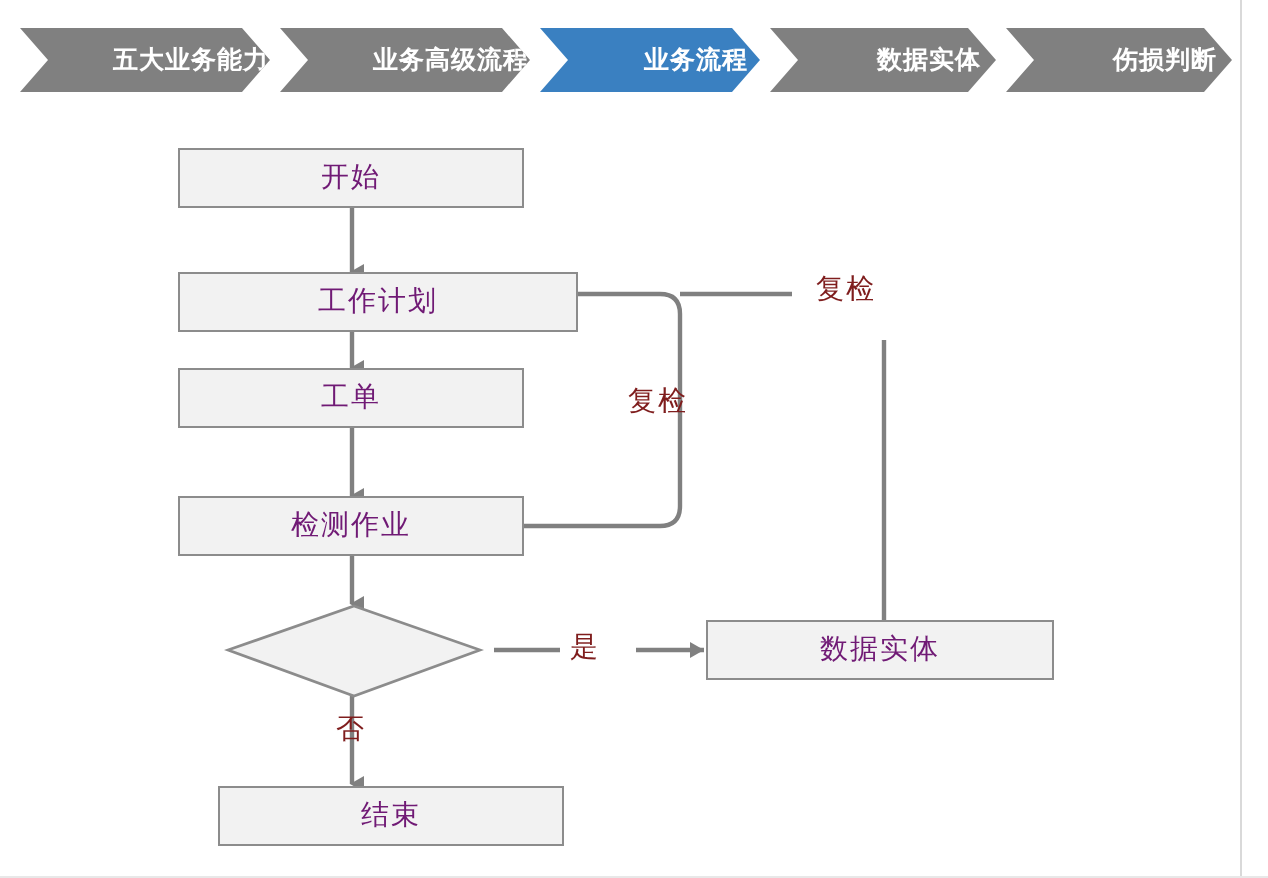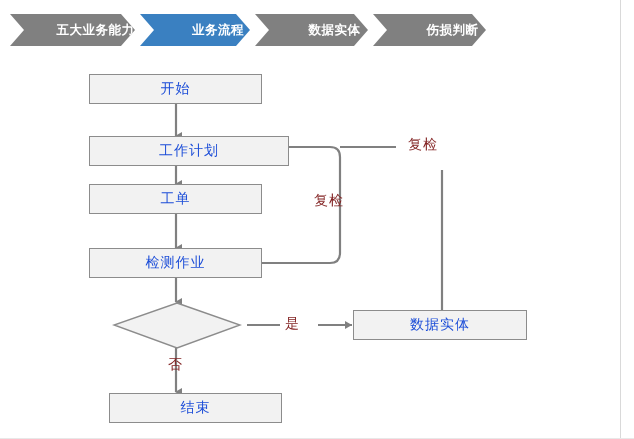--- a/index.html
+++ b/index.html
@@ -85,21 +85,21 @@
     left: 0;
     top: 0;
   }
   .node {
     position: absolute;
     box-sizing: border-box;
     display: flex;
     align-items: center;
     justify-content: center;
     font-size: 14px;
-    color: #1d4ed8;
+    color: #701a75;
     letter-spacing: 1px;
   }
   .node.rect {
     background: #f2f2f2;
     border: 1px solid #8c8c8c;
   }
   .node.diamond-label {
     background: transparent;
     border: none;
   }
@@ -115,20 +115,23 @@
 <body>
 
 <div id="page">
 
   <div class="frame-line-right"></div>
   <div class="frame-line-bottom"></div>
 
   <div id="breadcrumb">
     <div class="chev first" style="width:125px;">
       <span class="chev-label">五大业务能力</span>
+    </div>
+    <div class="chev" style="width:125px;">
+      <span class="chev-label">业务高级流程</span>
     </div>
     <div class="chev active" style="width:110px;">
       <span class="chev-label">业务流程</span>
     </div>
     <div class="chev" style="width:113px;">
       <span class="chev-label">数据实体</span>
     </div>
     <div class="chev" style="width:113px;">
       <span class="chev-label">伤损判断</span>
     </div>

